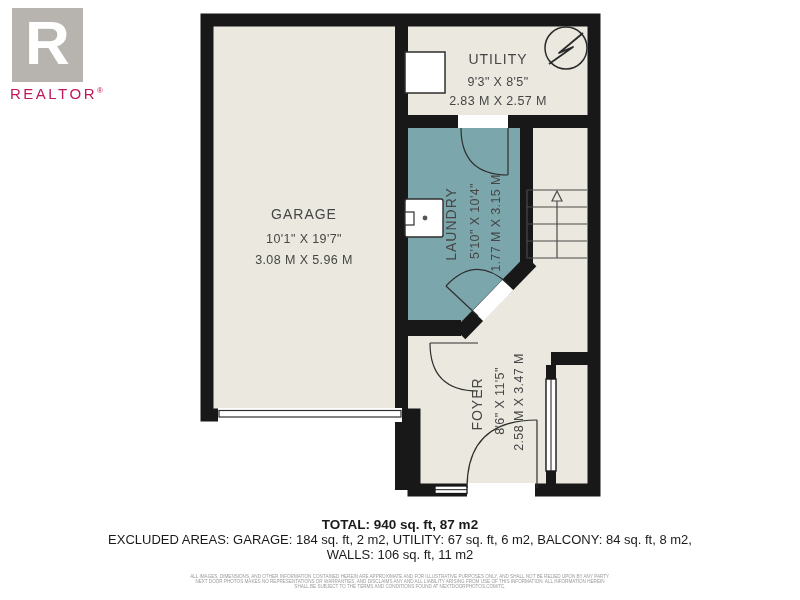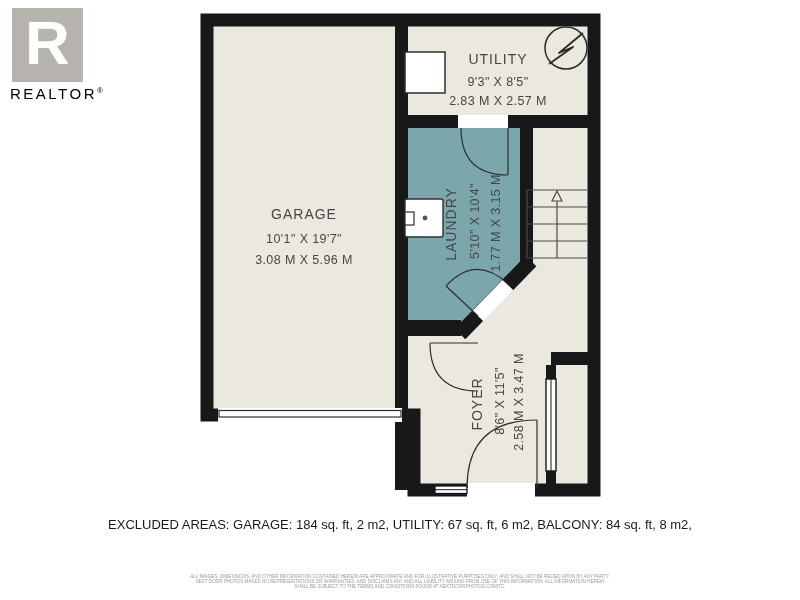--- a/index.html
+++ b/index.html
@@ -7,21 +7,21 @@
     position:relative;width:800px;height:600px;background:#ffffff;overflow:hidden;
     font-family:"Liberation Sans", sans-serif;
   }
   
   .logo-box{
     position:absolute;left:12px;top:8px;width:71px;height:74px;background:#b7b4b0;
     display:flex;align-items:center;justify-content:center;
   }
   .logo-r{color:#ffffff;font-size:62px;font-weight:bold;line-height:1;margin-top:-4px;}
   .logo-word{
-    position:absolute;left:10px;top:85px;color:#000000;font-size:15px;letter-spacing:2.5px;
+    position:absolute;left:10px;top:85px;color:#be185d;font-size:15px;letter-spacing:2.5px;
   }
   .logo-word sup{font-size:8px;letter-spacing:0;}
   
   #plan{position:absolute;left:0;top:0;}
   #plan text{fill:#464646;}
   .room-name{font-size:14px;letter-spacing:1px;}
   .room-dim{font-size:12.5px;letter-spacing:0.4px;}
   
   .summary{
     position:absolute;left:0;top:517px;width:800px;text-align:center;
@@ -143,21 +143,23 @@
       <text transform="translate(500 223) rotate(-90)" class="room-dim">1.77 M X 3.15 M</text>
 
       <text transform="translate(482 404) rotate(-90)" class="room-name">FOYER</text>
       <text transform="translate(504 401) rotate(-90)" class="room-dim">8'6" X 11'5"</text>
       <text transform="translate(523 402) rotate(-90)" class="room-dim">2.58 M X 3.47 M</text>
     </g>
   </svg>
 
 
   <div class="summary">
+    <div class="total">TOTAL: 940 sq. ft, 87 m2</div>
     <div>EXCLUDED AREAS: GARAGE: 184 sq. ft, 2 m2, UTILITY: 67 sq. ft, 6 m2, BALCONY: 84 sq. ft, 8 m2,</div>
+    <div>WALLS: 106 sq. ft, 11 m2</div>
   </div>
 
   <div class="disclaimer">
     <div>ALL IMAGES, DIMENSIONS, AND OTHER INFORMATION CONTAINED HEREIN ARE APPROXIMATE AND FOR ILLUSTRATIVE PURPOSES ONLY, AND SHALL NOT BE RELIED UPON BY ANY PARTY.</div>
     <div>NEXT DOOR PHOTOS MAKES NO REPRESENTATIONS OR WARRANTIES, AND DISCLAIMS ANY AND ALL LIABILITY ARISING FROM USE OF THIS INFORMATION. ALL INFORMATION HEREIN</div>
     <div>SHALL BE SUBJECT TO THE TERMS AND CONDITIONS FOUND AT NEXTDOORPHOTOS.COM/TC.</div>
   </div>
 
 </div>
 

